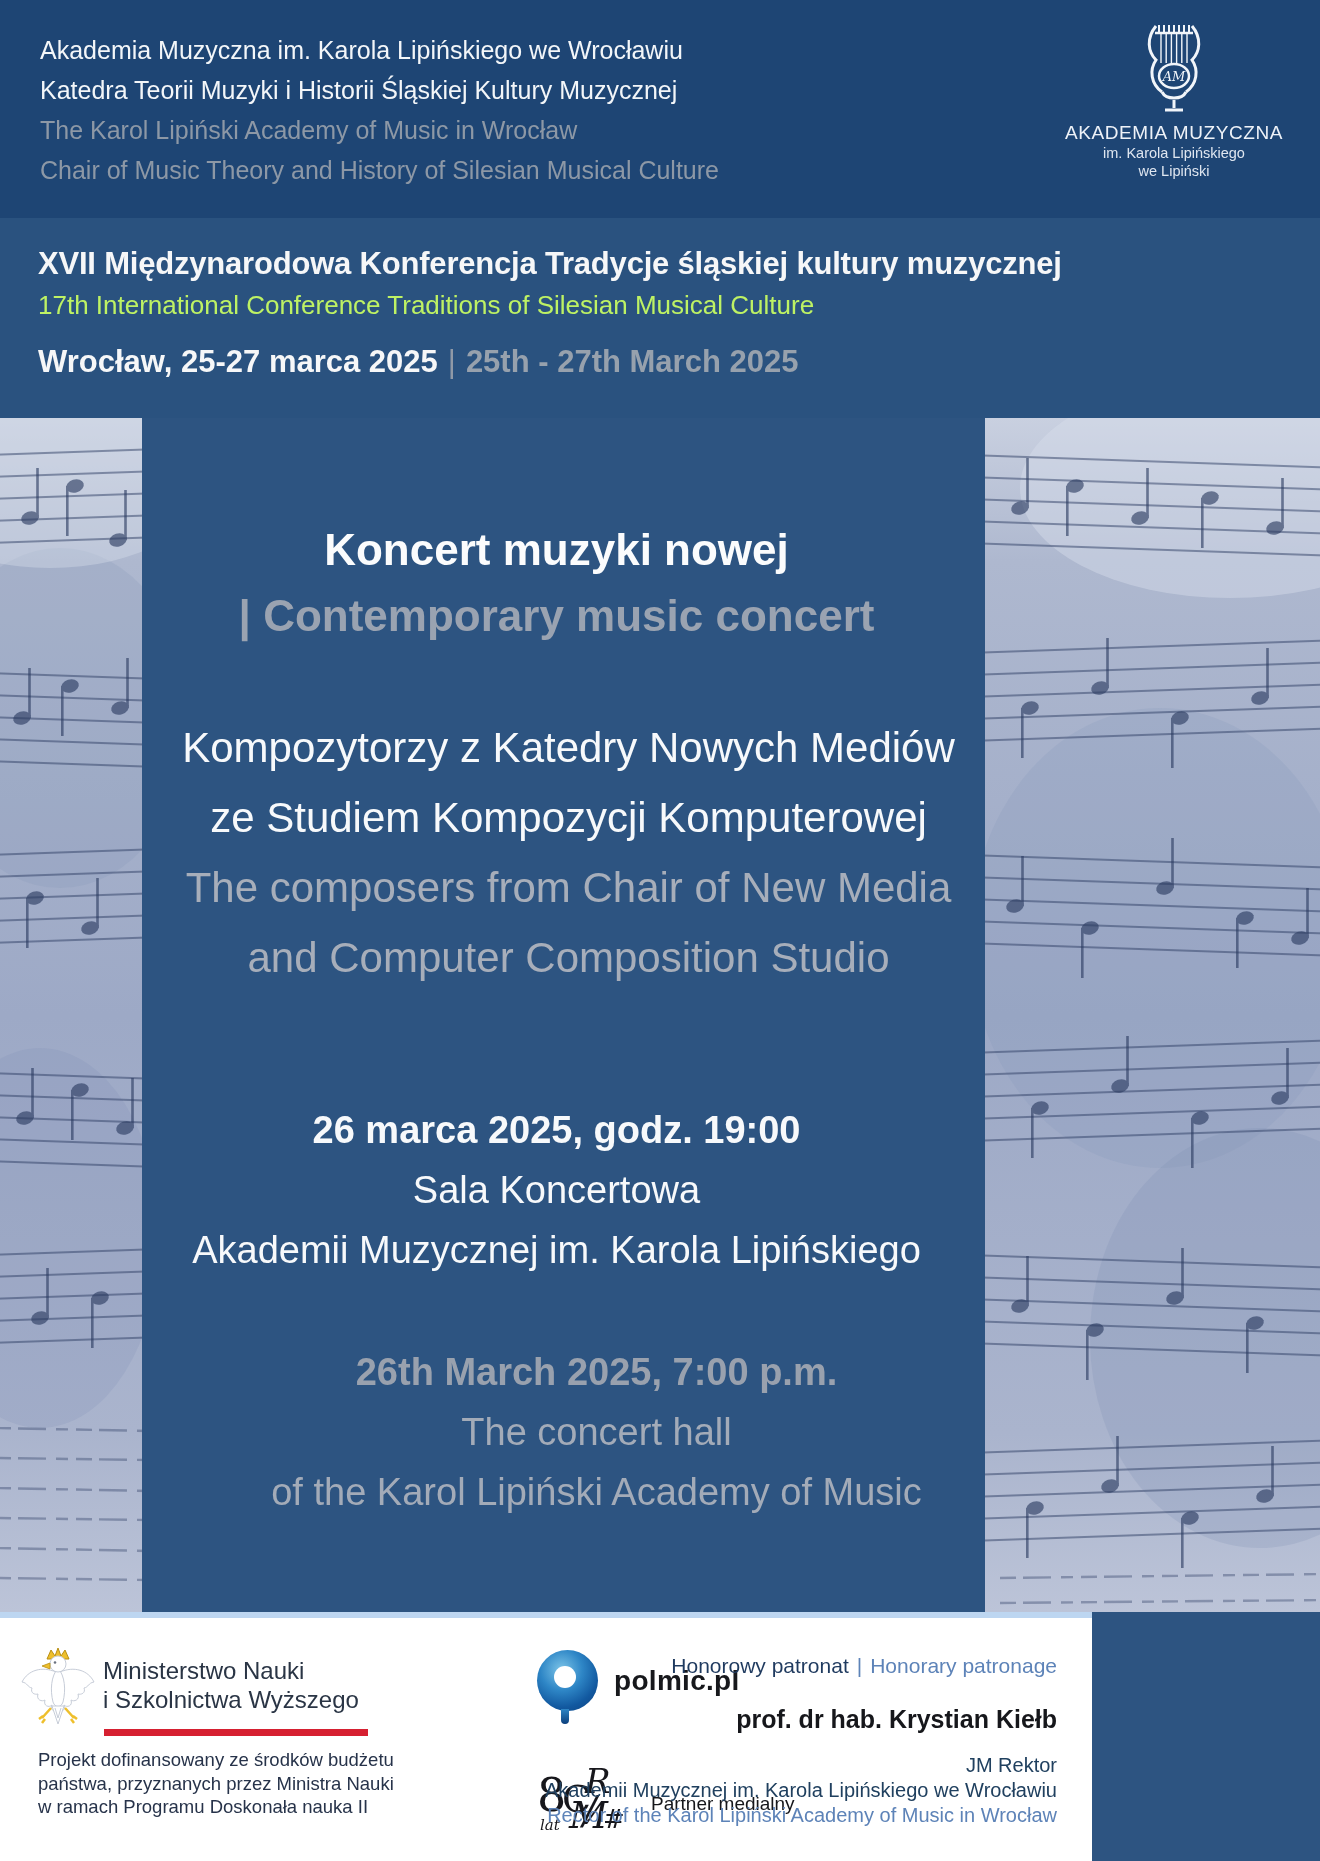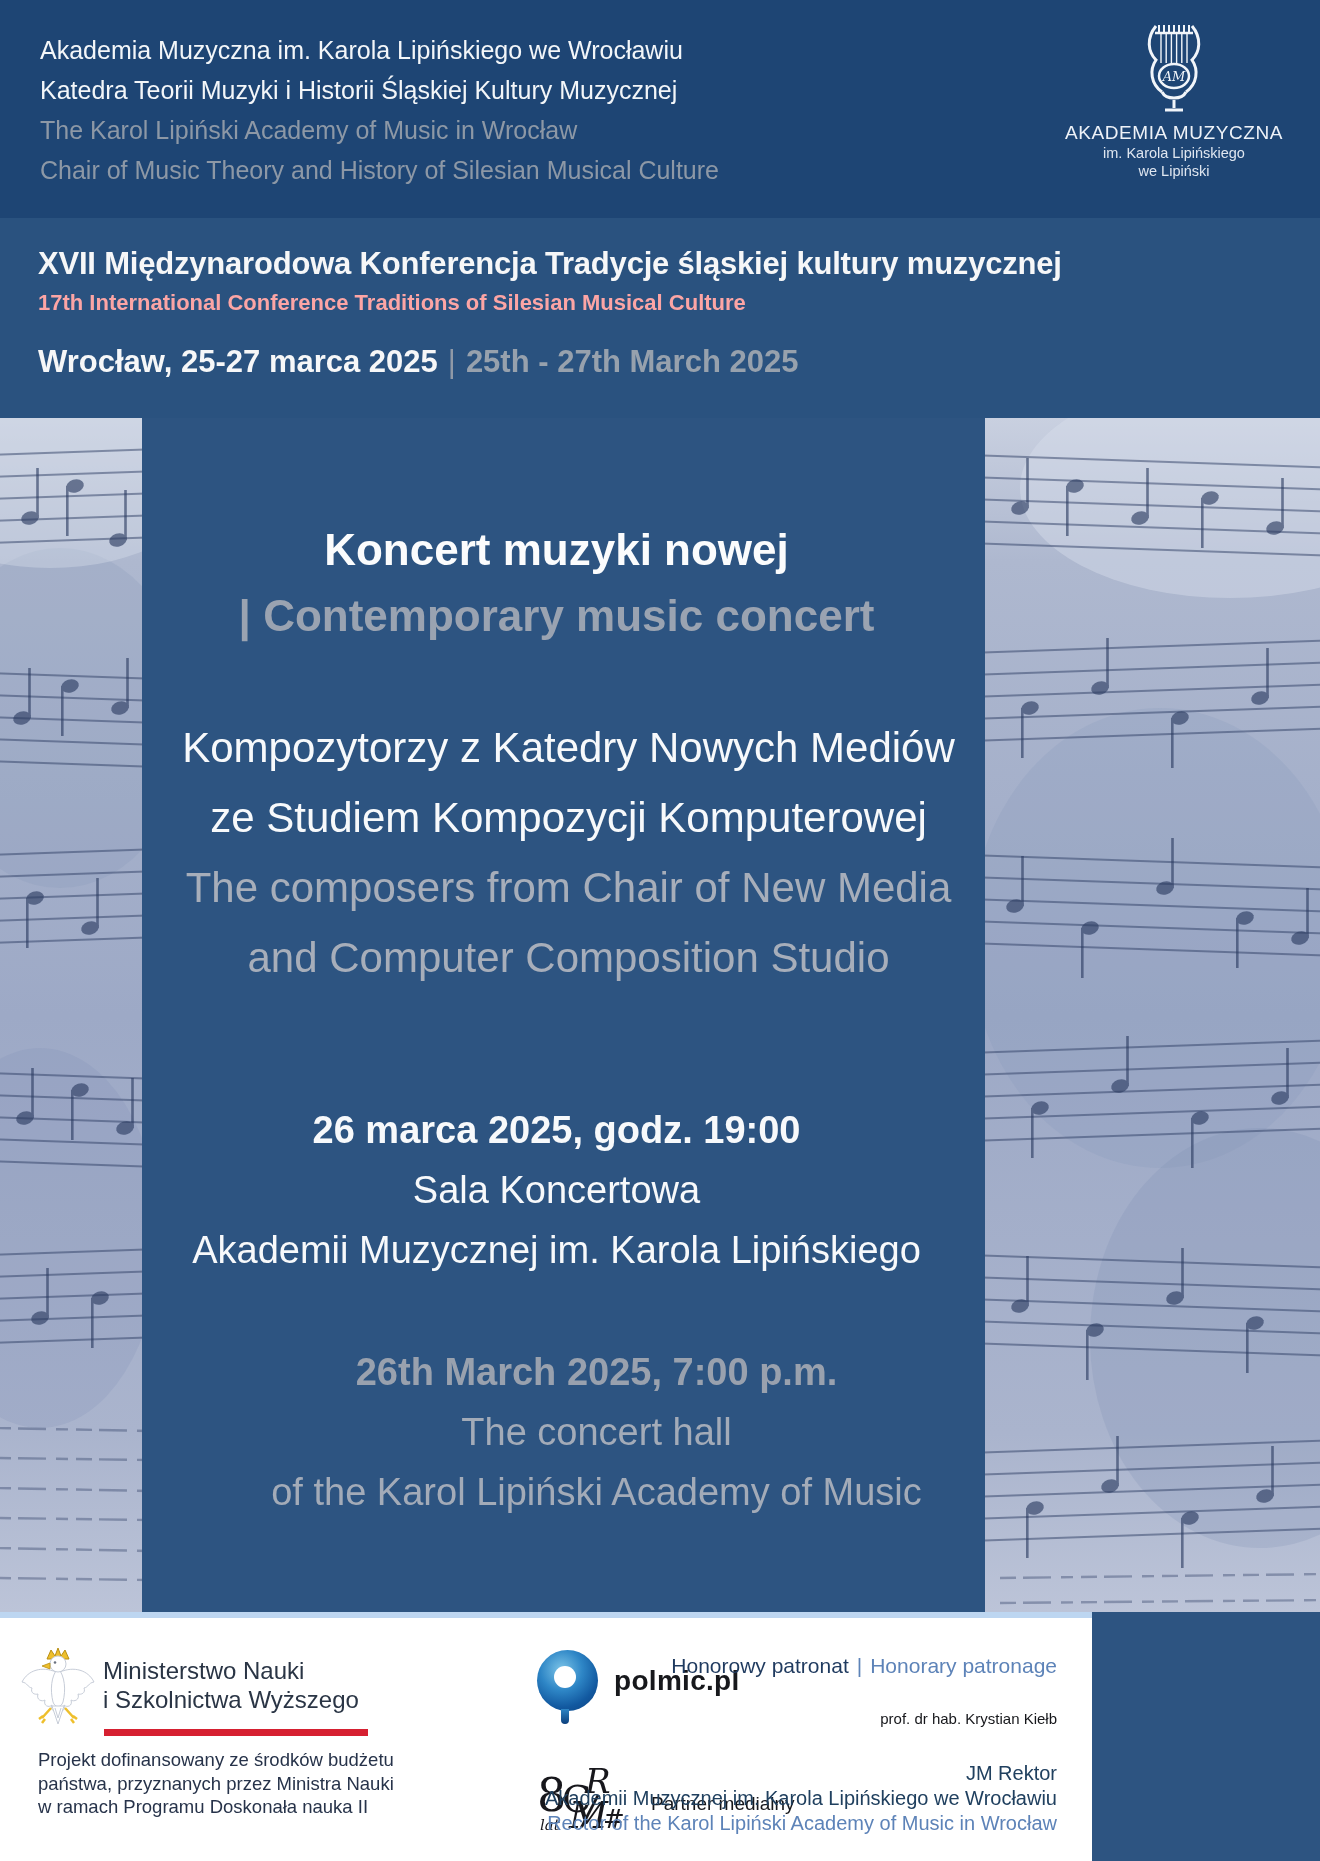--- a/index.html
+++ b/index.html
@@ -14,21 +14,21 @@
   .h-en{color:#8d98a6;}
   .am-logo{position:absolute;left:1038px;top:22px;width:272px;text-align:center;color:#e9eef6;}
   .lyre{display:block;margin:0 auto;}
   .am-name{font-size:19px;letter-spacing:.6px;margin-top:8px;color:#eef2f8;}
   .am-sub{font-size:14.5px;line-height:18px;color:#dfe6f0;}
 
   
   .band{position:absolute;left:0;top:218px;width:1320px;height:200px;background:#2a527f;}
   .band-title{position:absolute;left:38px;top:28px;font-size:31px;font-weight:700;
               color:#f6f7f8;letter-spacing:-.2px;white-space:nowrap;}
-  .band-sub{position:absolute;left:38px;top:72px;font-size:22px;font-weight:700;color:#fca5a5;white-space:nowrap;}
+  .band-sub{position:absolute;left:38px;top:72px;font-size:26px;font-weight:400;color:#bef264;white-space:nowrap;}
   .band-date{position:absolute;left:38px;top:126px;font-size:31px;font-weight:700;color:#f6f7f8;white-space:nowrap;}
   .band-date .sep{color:#8f99a7;font-weight:400;padding:0 10px;}
   .band-date .en{color:#97a1ad;}
 
   
   .body-area{position:absolute;left:0;top:418px;width:1320px;height:1194px;}
   svg.score{position:absolute;left:0;top:0;}
   .ink-line{stroke:#2e3e64;stroke-width:2.2;opacity:.5;}
   .ink-note{fill:#2a3a60;opacity:.62;}
   .ink-dash{stroke:#2e3e64;stroke-width:2.4;opacity:.38;}
@@ -74,22 +74,22 @@
   .aM{left:32px;top:28px;font-size:38px;font-style:italic;}
   .aH{left:66px;top:38px;font-size:26px;}
   .aL{left:3px;top:50px;font-size:15px;font-style:italic;text-align:center;}
   .aS{left:46px;top:22px;font-size:40px;font-style:italic;}
   .partner-label{font-size:19px;color:#15161a;}
 
   .patronage{position:absolute;right:35px;top:41px;text-align:right;}
   .pat-line1{font-size:21px;line-height:26px;color:#1f3a5f;}
   .pat-line1 .psep{color:#5d83b8;padding:0 8px;font-weight:400;}
   .pat-line1 .pen{color:#5d83b8;}
-  .pat-person{font-size:15px;line-height:28px;font-weight:400;color:#16171b;margin-top:26px;}
-  .pat-role{font-size:20px;line-height:25px;color:#20405f;margin-top:28px;}
+  .pat-person{font-size:25px;line-height:28px;font-weight:700;color:#16171b;margin-top:26px;}
+  .pat-role{font-size:20px;line-height:25px;color:#20405f;margin-top:20px;}
   .pat-role-l{font-size:20px;line-height:25px;color:#20405f;}
   .pat-role-en{font-size:20px;line-height:25px;color:#5d83b8;}
 </style>
 </head>
 <body>
 
 <div class="poster">
 
   <div class="header">
     <div class="header-lines">

